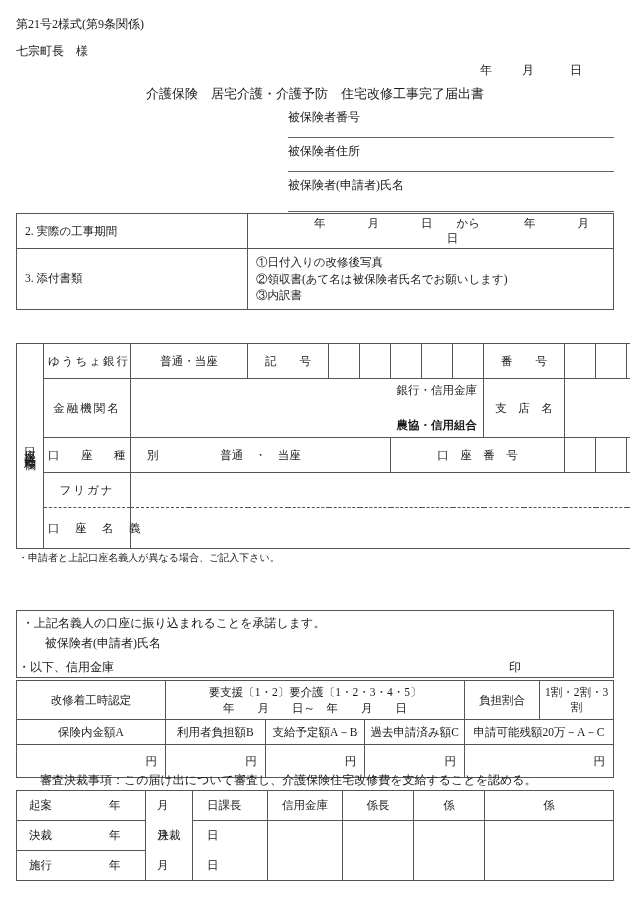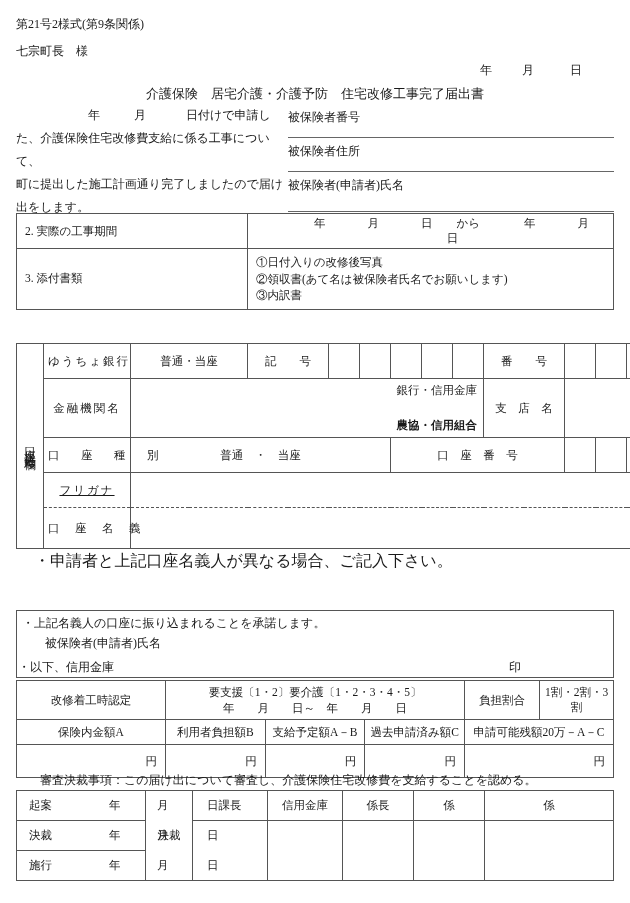--- a/index.html
+++ b/index.html
@@ -120,37 +120,36 @@
     writing-mode: vertical-rl;
     text-orientation: upright;
     letter-spacing: 2px;
     font-size: 11.5px;
     line-height: 26px;
     display: inline-block;
   }
   .lblcell { width: 78px; text-align: center; letter-spacing: 2px; white-space: nowrap;}
   .lblcell.loose { letter-spacing: 5px; }
   .boxcell { width: 22px; }
-  .dash-bottom { border-bottom: 1px dashed #555 !important; text-decoration: underline; }
+  .dash-bottom { border-bottom: 1px dashed #555 !important; }
   .dash-top { border-top: 1px dashed #555 !important; }
   .fin-type { text-align: left; line-height: 15px; padding-right: 6px !important; white-space: nowrap;}
   .branch-cell {
     position: relative;
     height: 54px !important;
   }
   .branch-cell .bc-top { position: absolute; right: 6px; top: 4px; }
   .branch-cell .bc-bot { position: absolute; right: 6px; bottom: 4px; font-weight: bold; }
 
   
   .note1 {
     position: absolute;
     left: 18px; top: 551px;
-    font-size: 16px;
-    white-space: nowrap;
-    margin-left: 16px;
+    font-size: 10px;
+    white-space: nowrap;
   }
   .note-box {
     position: absolute;
     left: 16px; top: 578px;
     width: 598px; height: 68px;
     border: 1px solid #555;
     box-sizing: border-box;
     font-size: 12px;
     margin-top: 32px;
   }
@@ -194,28 +193,20 @@
 <div class="page">
 
   <div class="hdr-line1">第21号2様式(第9条関係)</div>
   <div class="hdr-line2">七宗町長　様</div>
   <div class="hdr-date">
     <span>年</span><span class="sp-a"></span><span>月</span><span class="sp-b"></span><span>日</span>
   </div>
 
   <div class="doc-title">介護保険　居宅介護・介護予防　住宅改修工事完了届出書</div>
 
-  <div class="stmt">
-    <div class="l1 date-inline">
-      <span>年</span><span class="g1"></span><span>月</span><span class="g2"></span><span>日付けで申請し</span>
-    </div>
-    <div>た、介護保険住宅改修費支給に係る工事について、</div>
-    <div>町に提出した施工計画通り完了しましたので届け</div>
-    <div>出をします。</div>
-  </div>
 
   <div class="insured">
     <div class="insured-row">
       <span>被保険者番号</span>
     </div>
     <div class="insured-row">
       <span>被保険者住所</span>
     </div>
     <div class="insured-row last">
       <span>被保険者(申請者)氏名</span>

